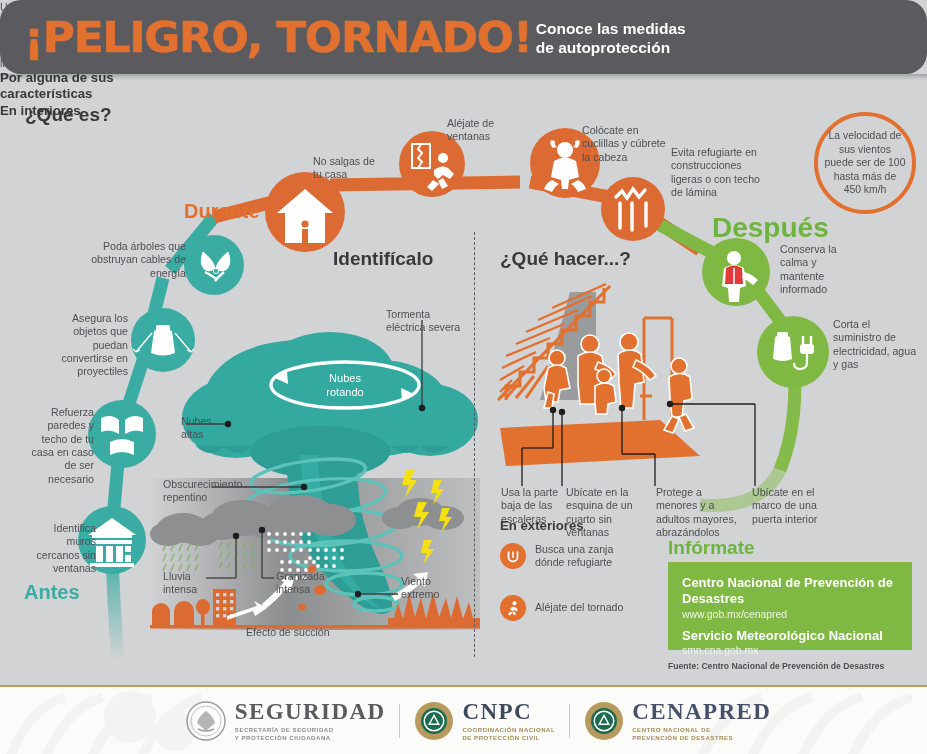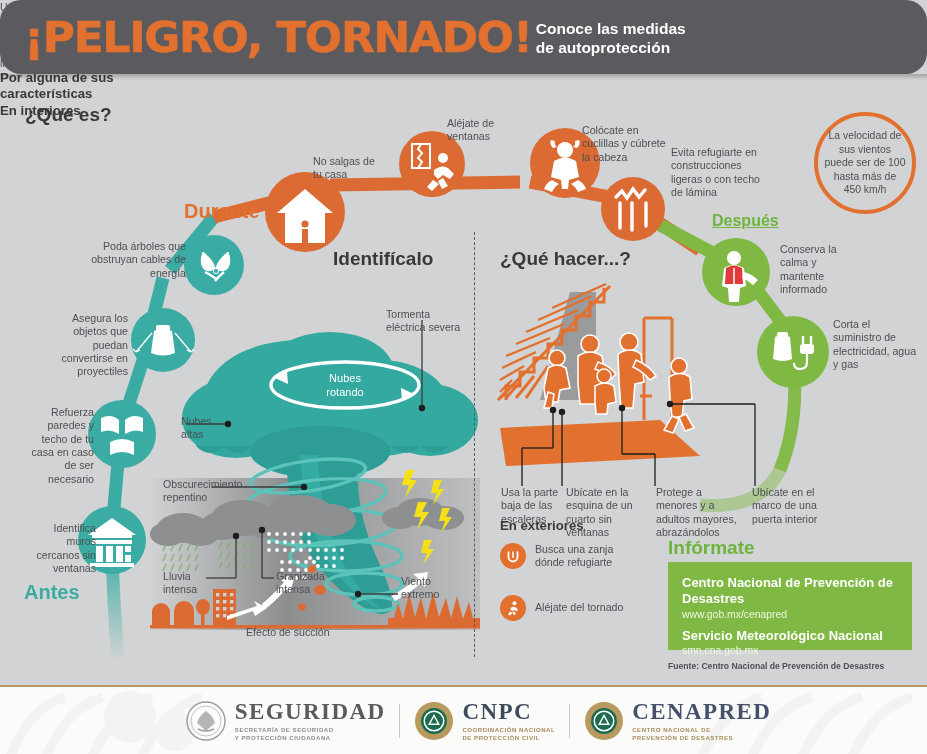--- a/index.html
+++ b/index.html
@@ -44,21 +44,21 @@
   .lbl-w { color:#ffffff; }
   .sec-head { position:absolute; font-weight:bold; }
 
   
   #que-es-title { left:25px; top:104px; font-size:19px; color:#39393c; font-weight:bold; }
   #que-es-body { left:25px; top:134px; width:260px; font-size:10.6px; color:#4c4f54; line-height:1.33; }
 
   
   #antes-label { left:24px; top:581px; font-size:20px; color:#3aaca3; }
   #durante-label { left:184px; top:200px; font-size:20px; color:#e2702f; }
-  #despues-label { left:712px; top:212px; font-size:16px; color:#6eb43f;text-decoration:underline; }
+  #despues-label { left:712px; top:212px; font-size:28px; color:#6eb43f; }
 
   
   #speed-bubble {
     left:814px; top:112px; width:102px; height:102px;
     border-radius:50%; background:#d2d3d4;
     border:4px solid #e2702f;
     position:absolute;
     display:flex; align-items:center; justify-content:center;
     text-align:center;
   }

